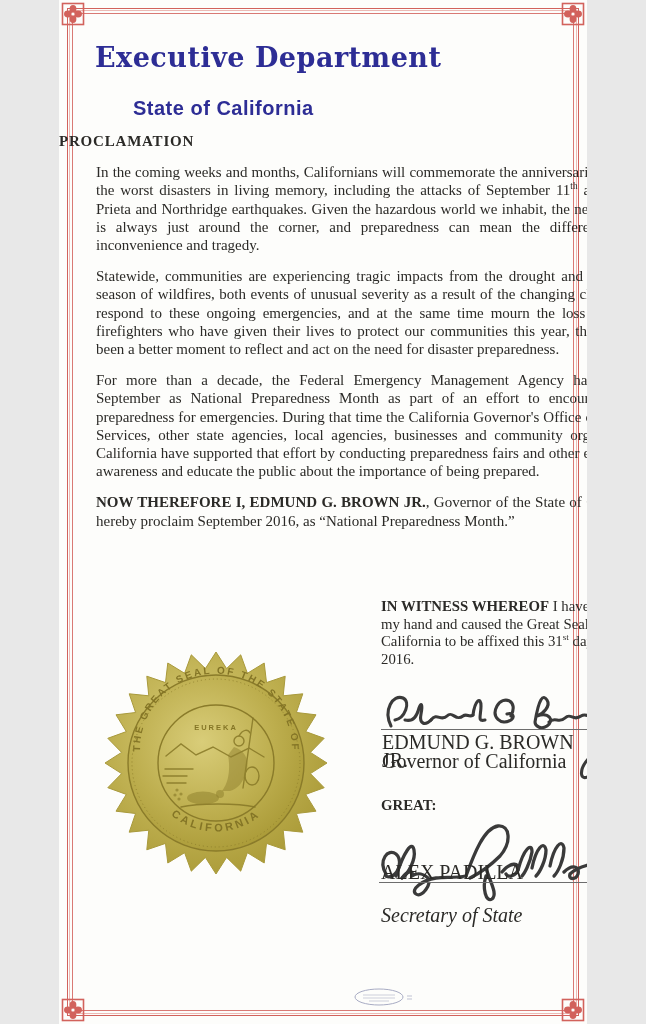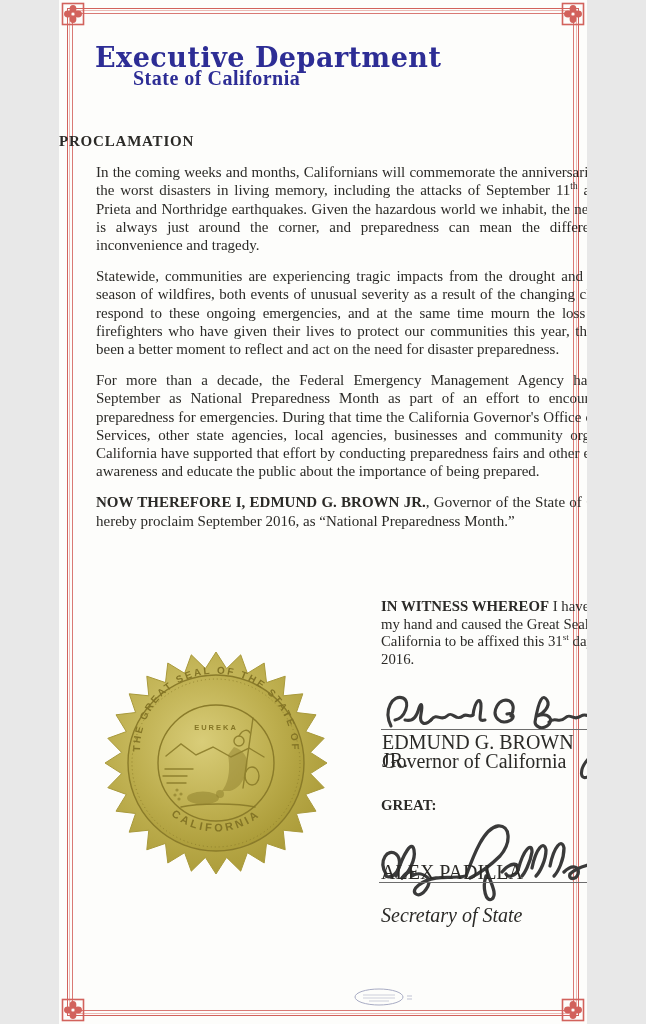--- a/index.html
+++ b/index.html
@@ -19,22 +19,22 @@
   .corner.tr { top:2px; right:2px; }
   .corner.bl { bottom:2px; left:2px; }
   .corner.br { bottom:2px; right:2px; }
   
   .hdr-dept {
     position:absolute; top:42px; left:36px;
     font-family:"DejaVu Serif", serif; font-weight:bold;
     font-size:27px; color:var(--header-blue); letter-spacing:.5px;
   }
   .hdr-state {
-    position:absolute; top:67px; left:74px;
-    font-family:Liberation Serif, serif; font-weight:bold;
+    position:absolute; top:97px; left:74px;
+    font-family:Liberation Sans, sans-serif; font-weight:bold;
     font-size:20px; color:var(--header-blue); letter-spacing:.5px;
   }
   .title {
     position:absolute; top:133px; left:0; width:100%;
     font-weight:bold; font-size:15px; letter-spacing:.8px;
   }
   
   .body-text { position:absolute; top:163px; left:37px; width:574px; }
   .body-text p {
     margin:0 0 12.5px 0; font-size:15px; line-height:18.3px;

